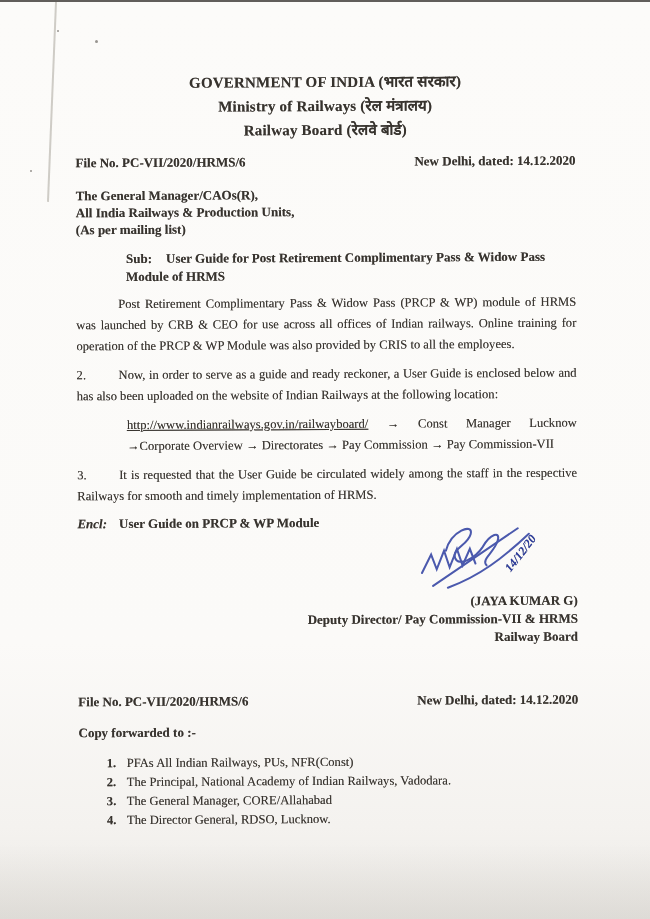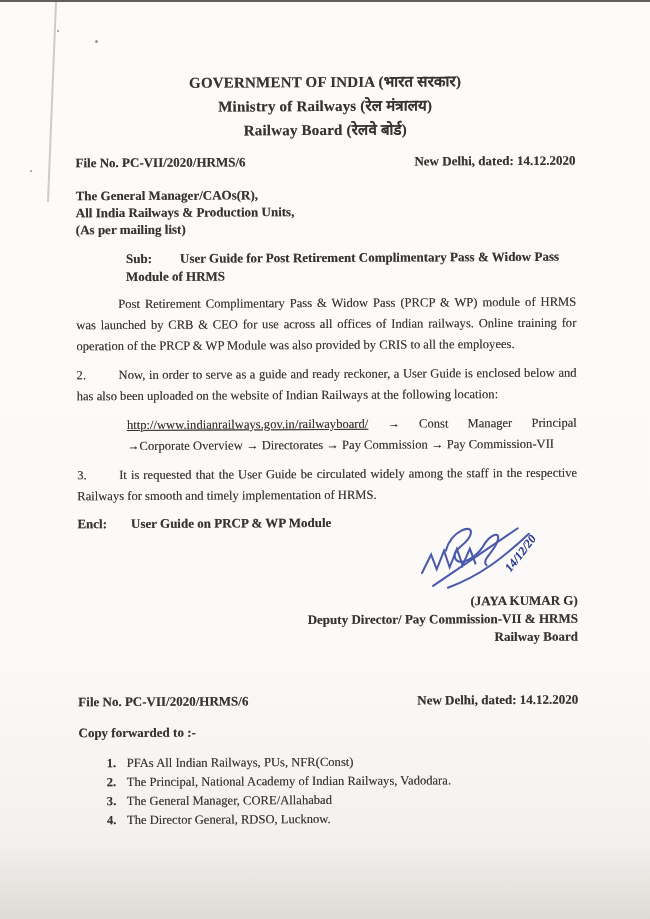--- a/index.html
+++ b/index.html
@@ -12,28 +12,28 @@
   }
   .content {
     position:absolute; left:75px; top:70px; width:500px;
     transform:rotate(-0.3deg); transform-origin:50% 0;
     text-shadow:0 0 0.6px rgba(55,50,45,0.55);
   }
   .hdr { text-align:center; font-weight:bold; font-size:15px; line-height:24px; letter-spacing:0.2px; }
   .file-line { display:flex; justify-content:space-between; font-weight:bold; font-size:13px; margin-top:12px; }
   .addressee { margin-top:16px; font-weight:bold; font-size:13px; line-height:17px; }
   .subject { margin-top:12px; margin-left:50px; max-width:438px; font-weight:bold; font-size:13px; line-height:18px; }
-  .subject .lbl { margin-right:28px; }
+  .subject .lbl { margin-right:14px; }
   .para { margin-top:8px; font-size:12.6px; line-height:21px; text-align:justify; }
   .pnum { display:inline-block; width:42px; }
   .link-block { margin-left:50px; margin-top:8px; width:450px; font-size:12.6px; line-height:21px; }
   .link-line1 { display:flex; justify-content:space-between; }
   .link-line1 .url { text-decoration:underline; color:#37332e; }
   .encl { margin-top:8px; font-weight:bold; font-size:13px; line-height:18px; }
-  .encl .lbl { margin-right:24px; }
+  .encl .lbl { margin-right:12px;font-style:italic; }
   .sig-block { margin-top:-12px; text-align:right; font-weight:bold; font-size:13px; line-height:18px; }
   .sig-block svg { display:inline-block; margin-right:4px; margin-bottom:-4px; }
   .footer-file { display:flex; justify-content:space-between; font-weight:bold; font-size:13px; margin-top:46px; }
   .copy-label { margin-top:14px; font-weight:bold; font-size:13px; line-height:18px; }
   .copy-list { margin-top:12px; margin-left:28px; font-size:12.6px; line-height:19px; }
   .copy-item .cnum { display:inline-block; width:20px; font-weight:bold; }
   
   .top-scan-line { position:absolute; top:0; left:0; right:0; height:2px; background:#45423f; opacity:.85; }
   .paper-edge { position:absolute; left:55px; top:2px; width:1.5px; height:200px; background:#aaa59d; opacity:.55; transform:rotate(2.3deg); transform-origin:50% 0; }
   .speck { position:absolute; border-radius:50%; background:#6e6a64; opacity:.7; }
@@ -83,21 +83,21 @@
     <div class="para">
       <span class="pnum">2.</span><span>Now, in order to serve as a guide and ready reckoner, a User Guide is enclosed below and has also been uploaded on the website of Indian Railways at the following location:</span>
     </div>
 
     <div class="link-block">
       <div class="link-line1">
         <span class="url">http://www.indianrailways.gov.in/railwayboard/</span>
         <span>→</span>
         <span>Const</span>
         <span>Manager</span>
-        <span>Principal</span>
+        <span>Lucknow</span>
       </div>
       <div>→Corporate Overview → Directorates → Pay Commission → Pay Commission-VII</div>
     </div>
 
     <div class="para">
       <span class="pnum">3.</span><span>It is requested that the User Guide be circulated widely among the staff in the respective Railways for smooth and timely implementation of HRMS.</span>
     </div>
 
     <div class="encl">
       <span class="lbl">Encl:</span><span>User Guide on PRCP &amp; WP Module</span>

